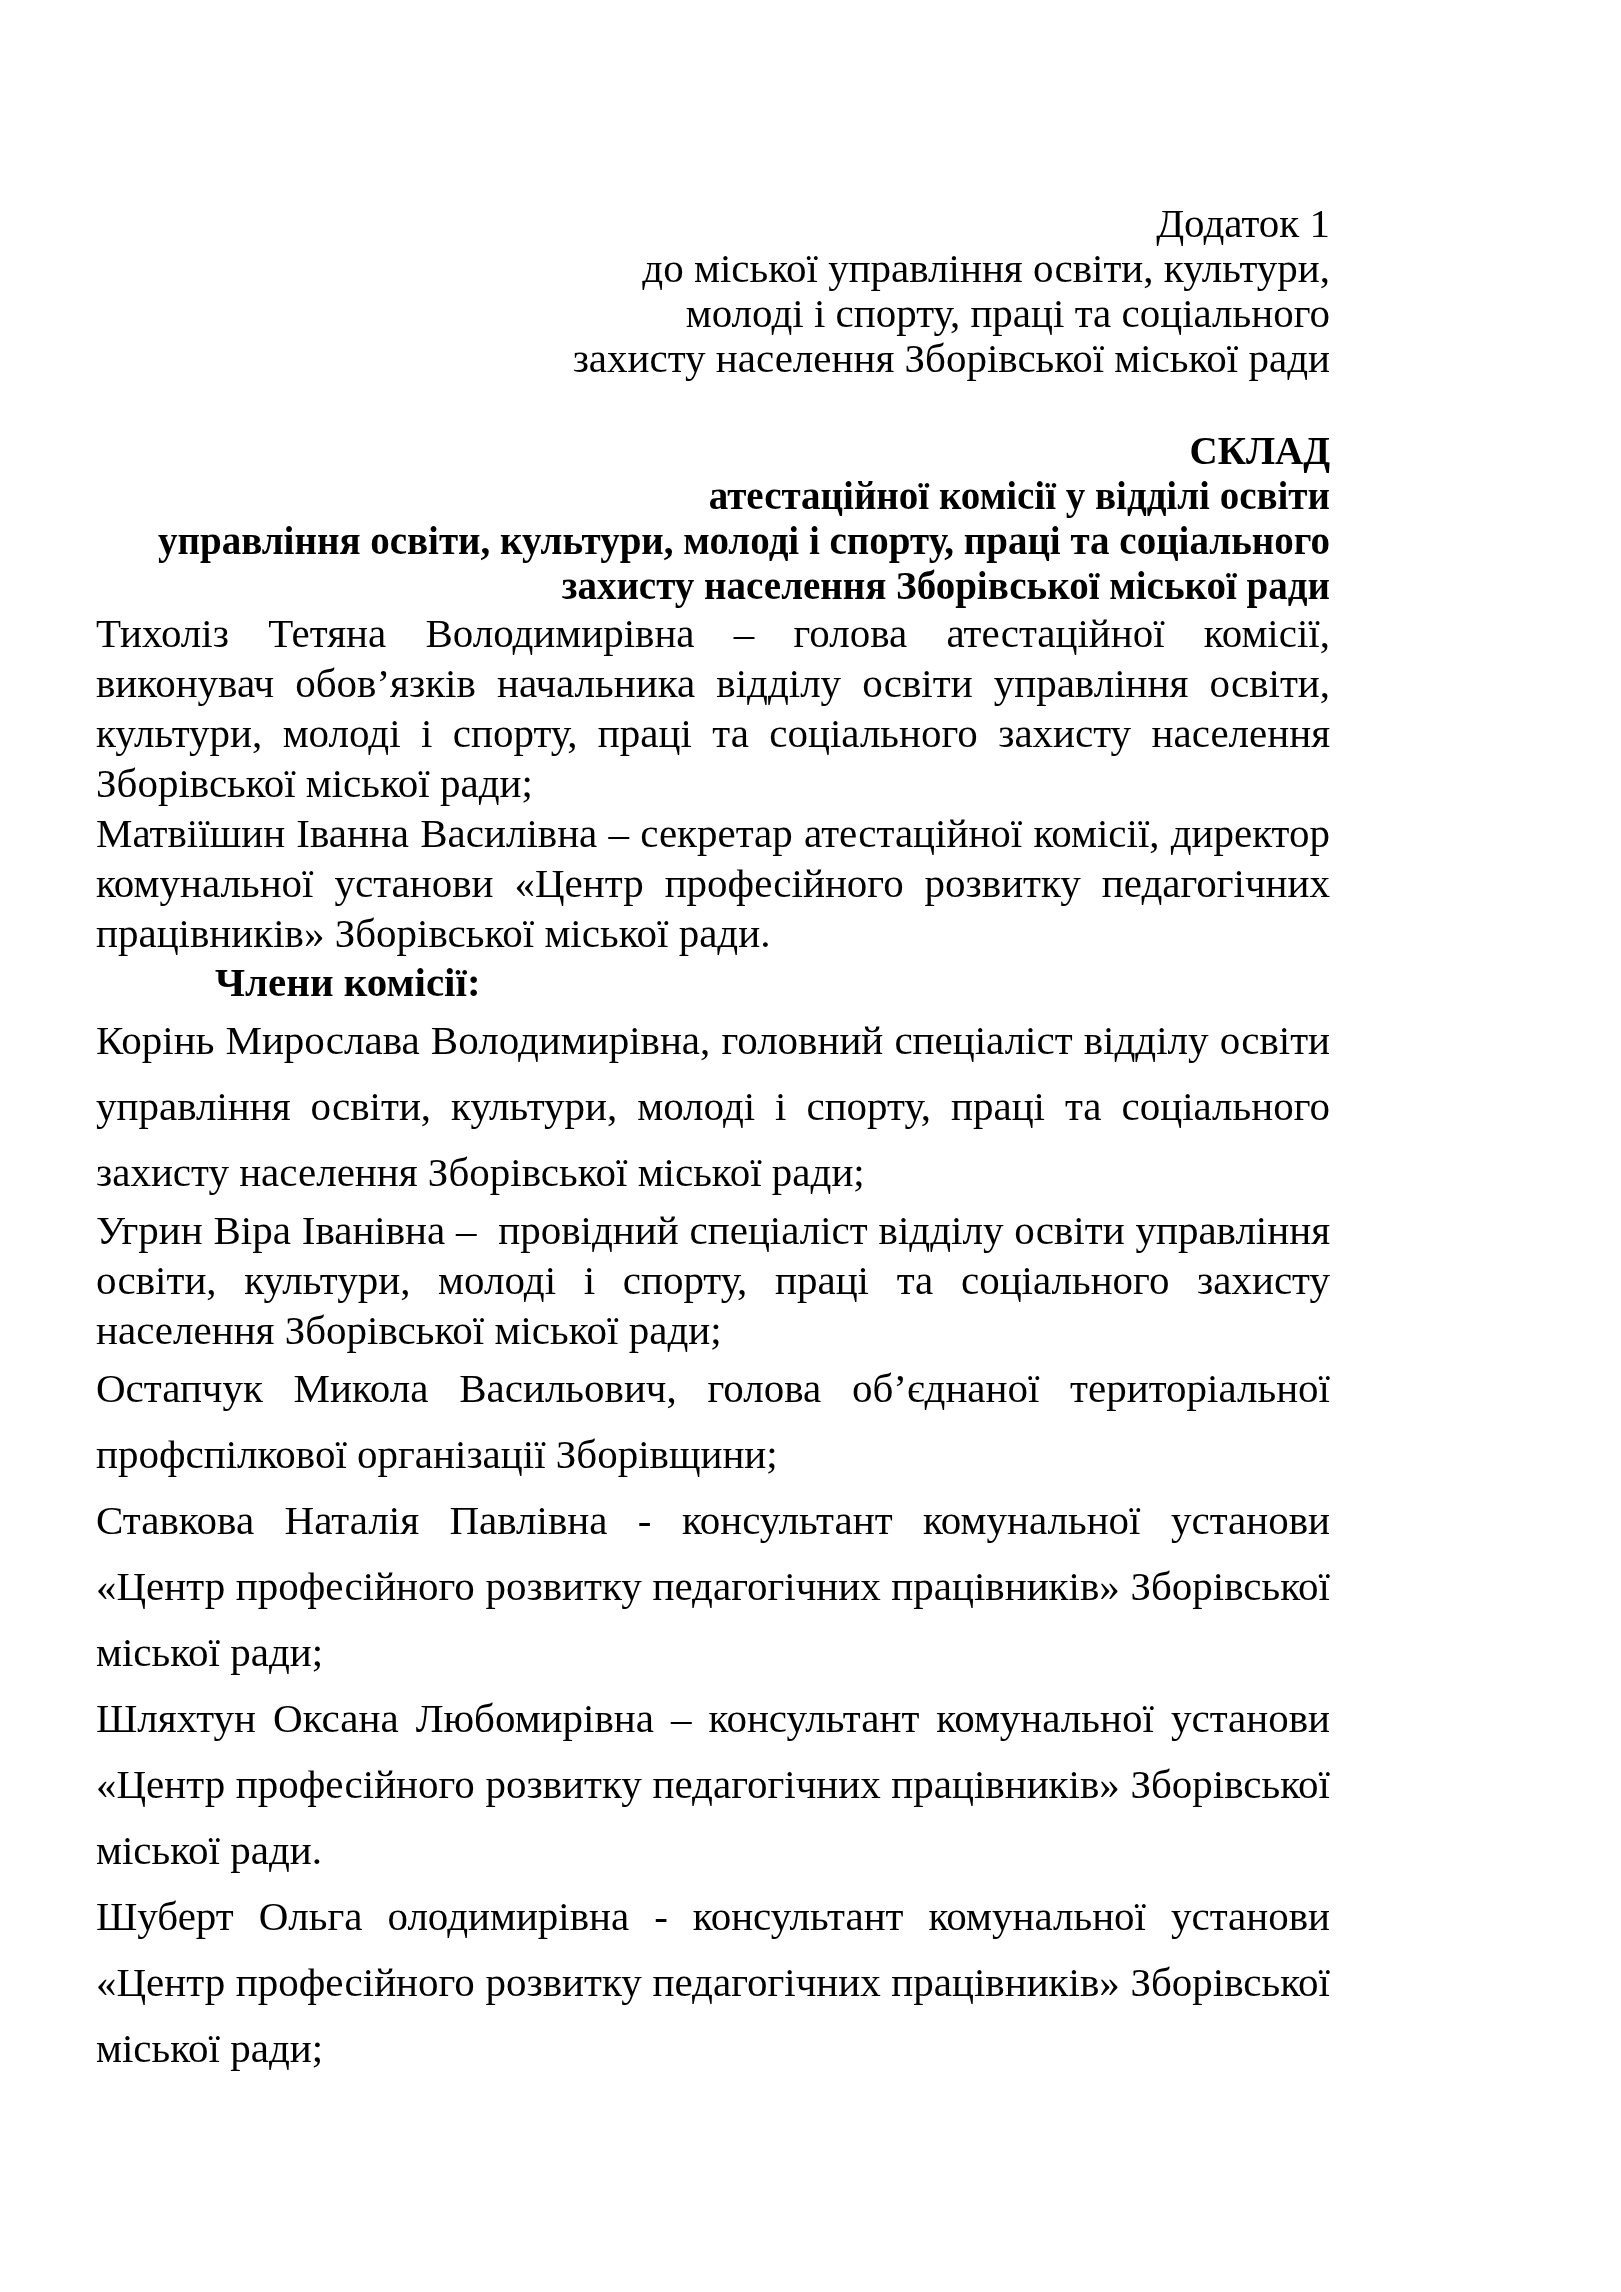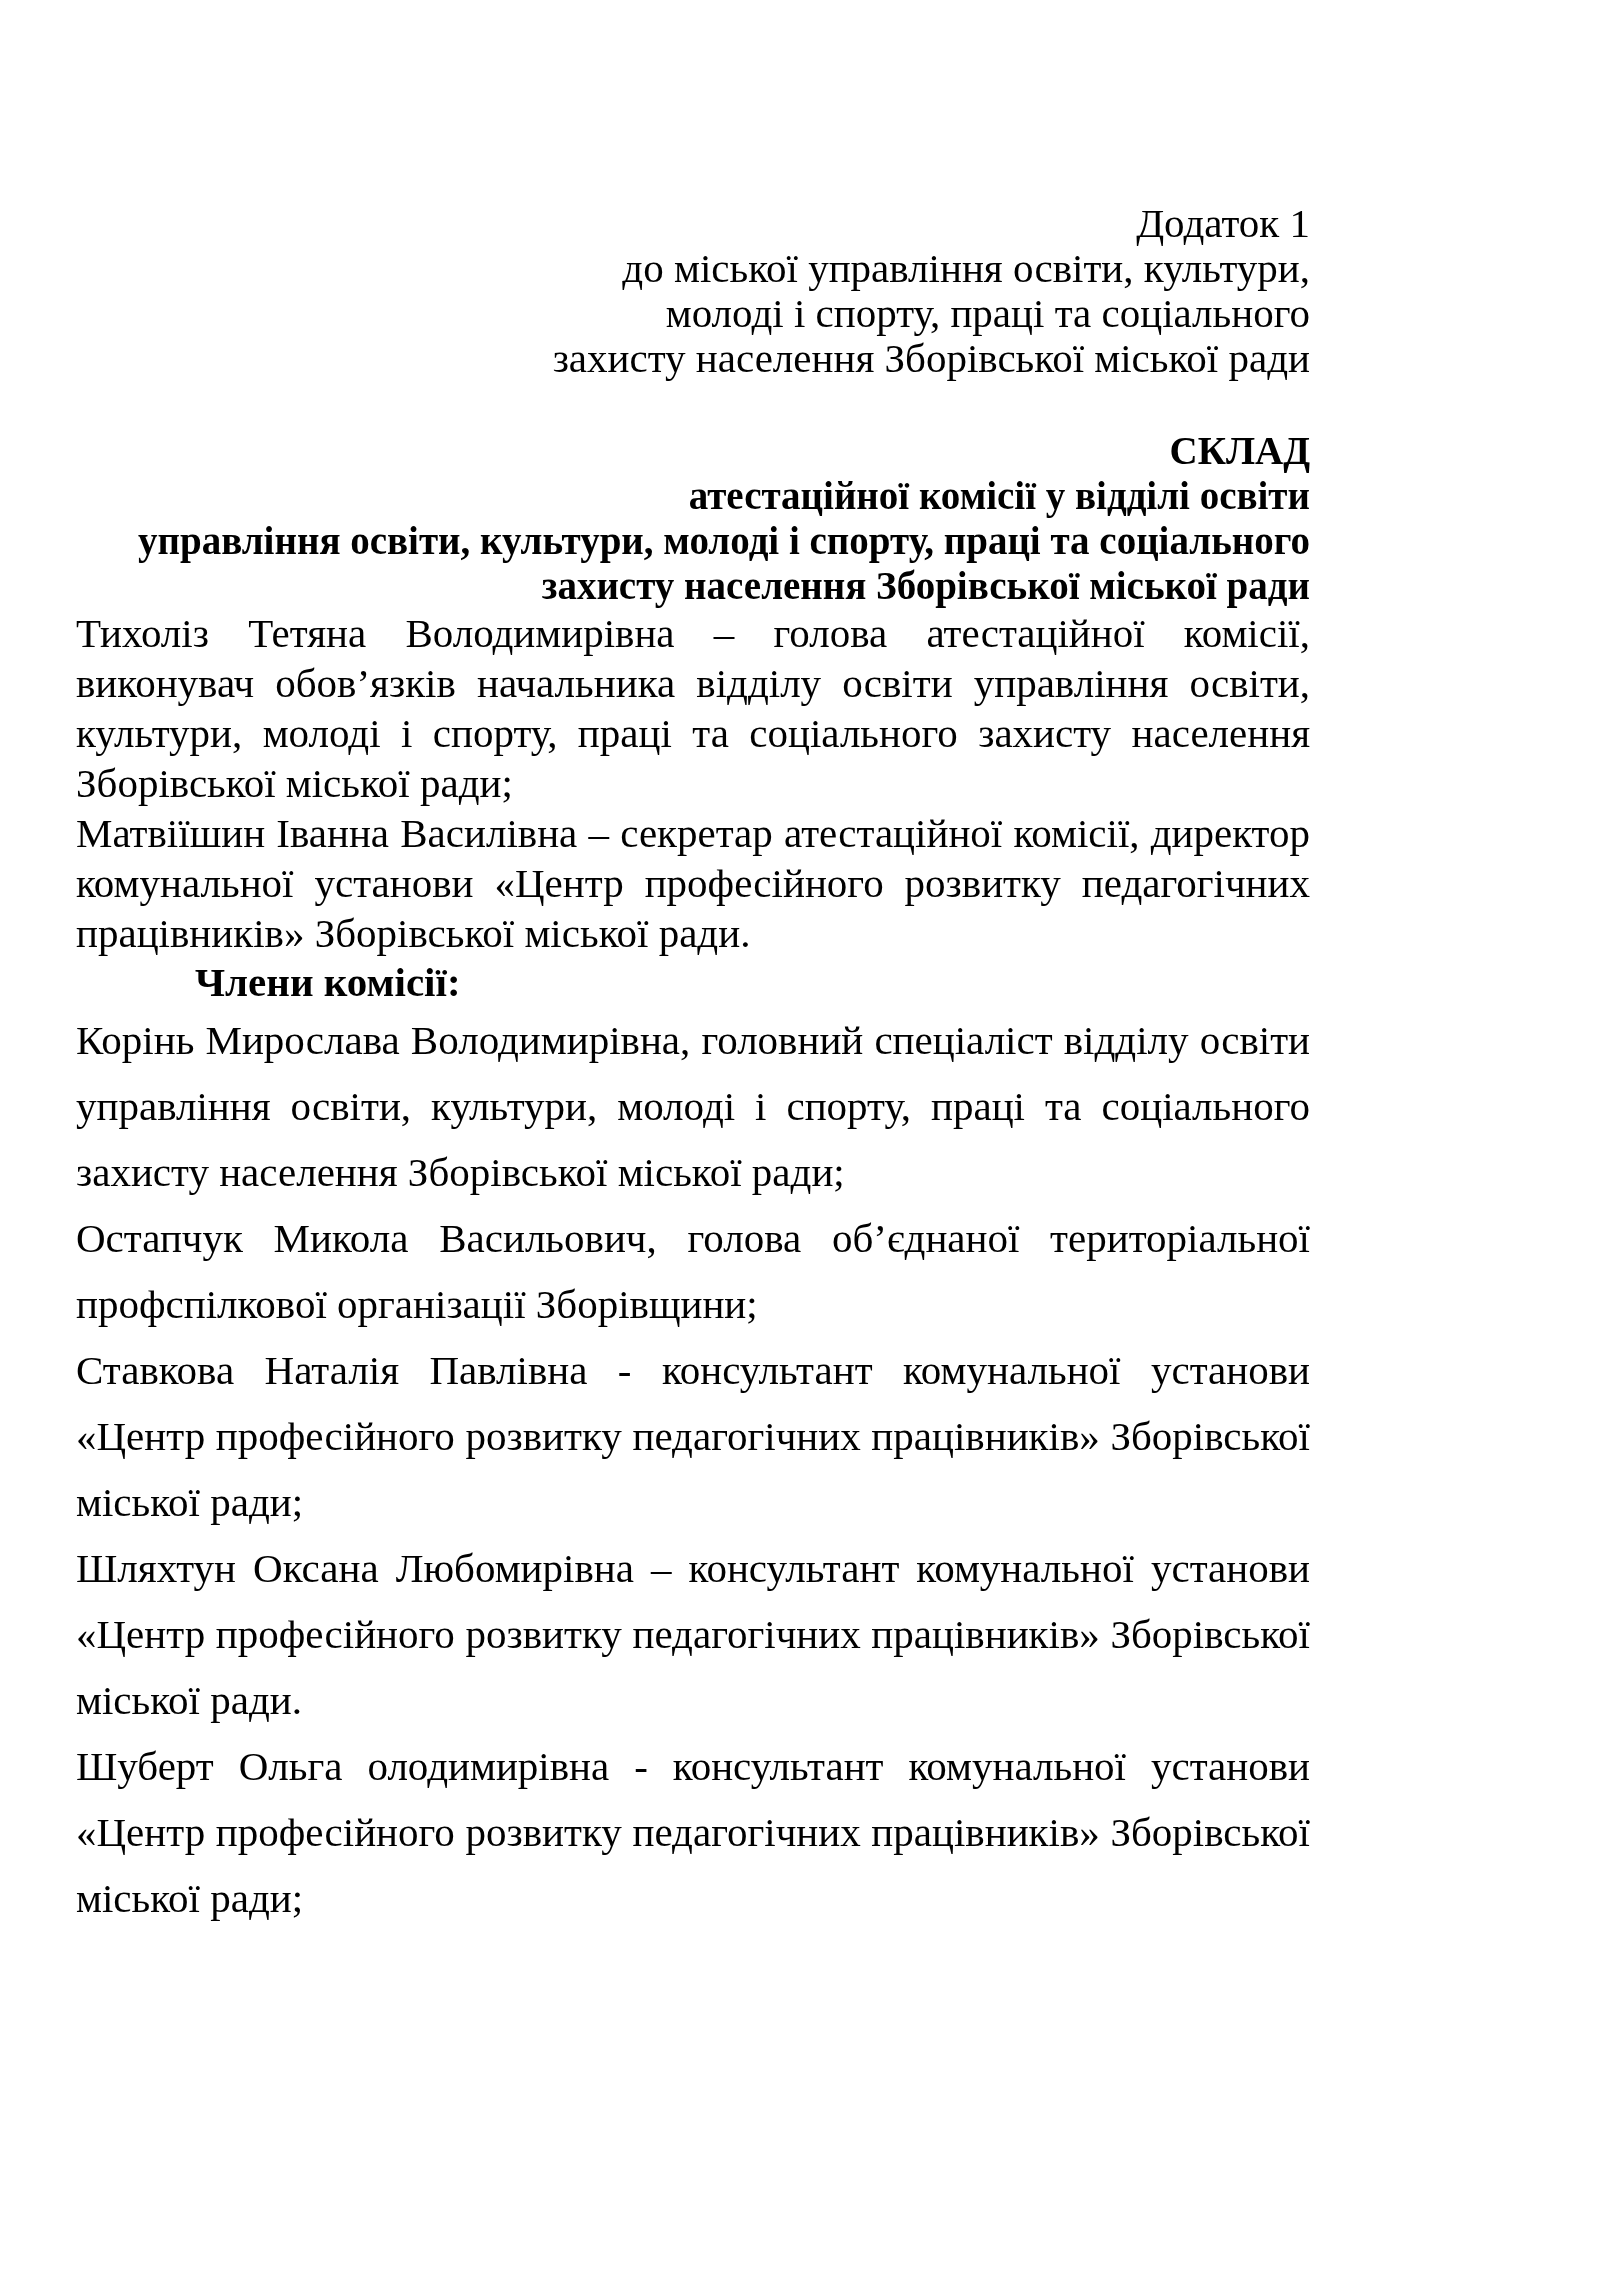--- a/index.html
+++ b/index.html
@@ -11,20 +11,21 @@
   .page {
     position: relative;
     width: 1537px;
     height: 2293px;
     background: #ffffff;
     color: #000000;
     font-family: "Liberation Serif", "DejaVu Serif", serif;
     box-sizing: border-box;
     padding: 0 227px 0 76px; 
     overflow: hidden;
+    margin-left: 20px;
   }
   
   .header-block {
     margin-top: 201px;
     text-align: right;
     font-size: 41px;
     line-height: 45px;
   }
   
   .title-block {
@@ -79,20 +80,21 @@
   </div>
 
   <p class="body-par lh-single par-chair">Тихоліз Тетяна Володимирівна – голова атестаційної комісії, виконувач обов’язків начальника відділу освіти управління освіти, культури, молоді і спорту, праці та соціального захисту населення Зборівської міської ради;</p>
 
   <p class="body-par lh-single par-secretary">Матвіїшин Іванна Василівна – секретар атестаційної комісії, директор комунальної установи «Центр професійного розвитку педагогічних працівників» Зборівської міської ради.</p>
 
   <p class="body-par members-heading">Члени комісії:</p>
 
   <p class="body-par lh-wide par-korin">Корінь Мирослава Володимирівна, головний спеціаліст відділу освіти управління освіти, культури, молоді і спорту, праці та соціального захисту населення Зборівської міської ради;</p>
 
+  <p class="body-par lh-single par-uhryn">Угрин Віра Іванівна –&nbsp; провідний спеціаліст відділу освіти управління освіти, культури, молоді і спорту, праці та соціального захисту населення Зборівської міської ради;</p>
 
   <p class="body-par lh-wide par-ostapchuk">Остапчук Микола Васильович, голова об’єднаної територіальної профспілкової організації Зборівщини;</p>
 
   <p class="body-par lh-wide par-stavkova">Ставкова Наталія Павлівна - консультант комунальної установи «Центр професійного розвитку педагогічних працівників» Зборівської міської ради;</p>
 
   <p class="body-par lh-wide par-shliakhtun">Шляхтун Оксана Любомирівна – консультант комунальної установи «Центр професійного розвитку педагогічних працівників» Зборівської міської ради.</p>
 
   <p class="body-par lh-wide par-shubert">Шуберт Ольга олодимирівна - консультант комунальної установи «Центр професійного розвитку педагогічних працівників» Зборівської міської ради;</p>
 
 </div>

